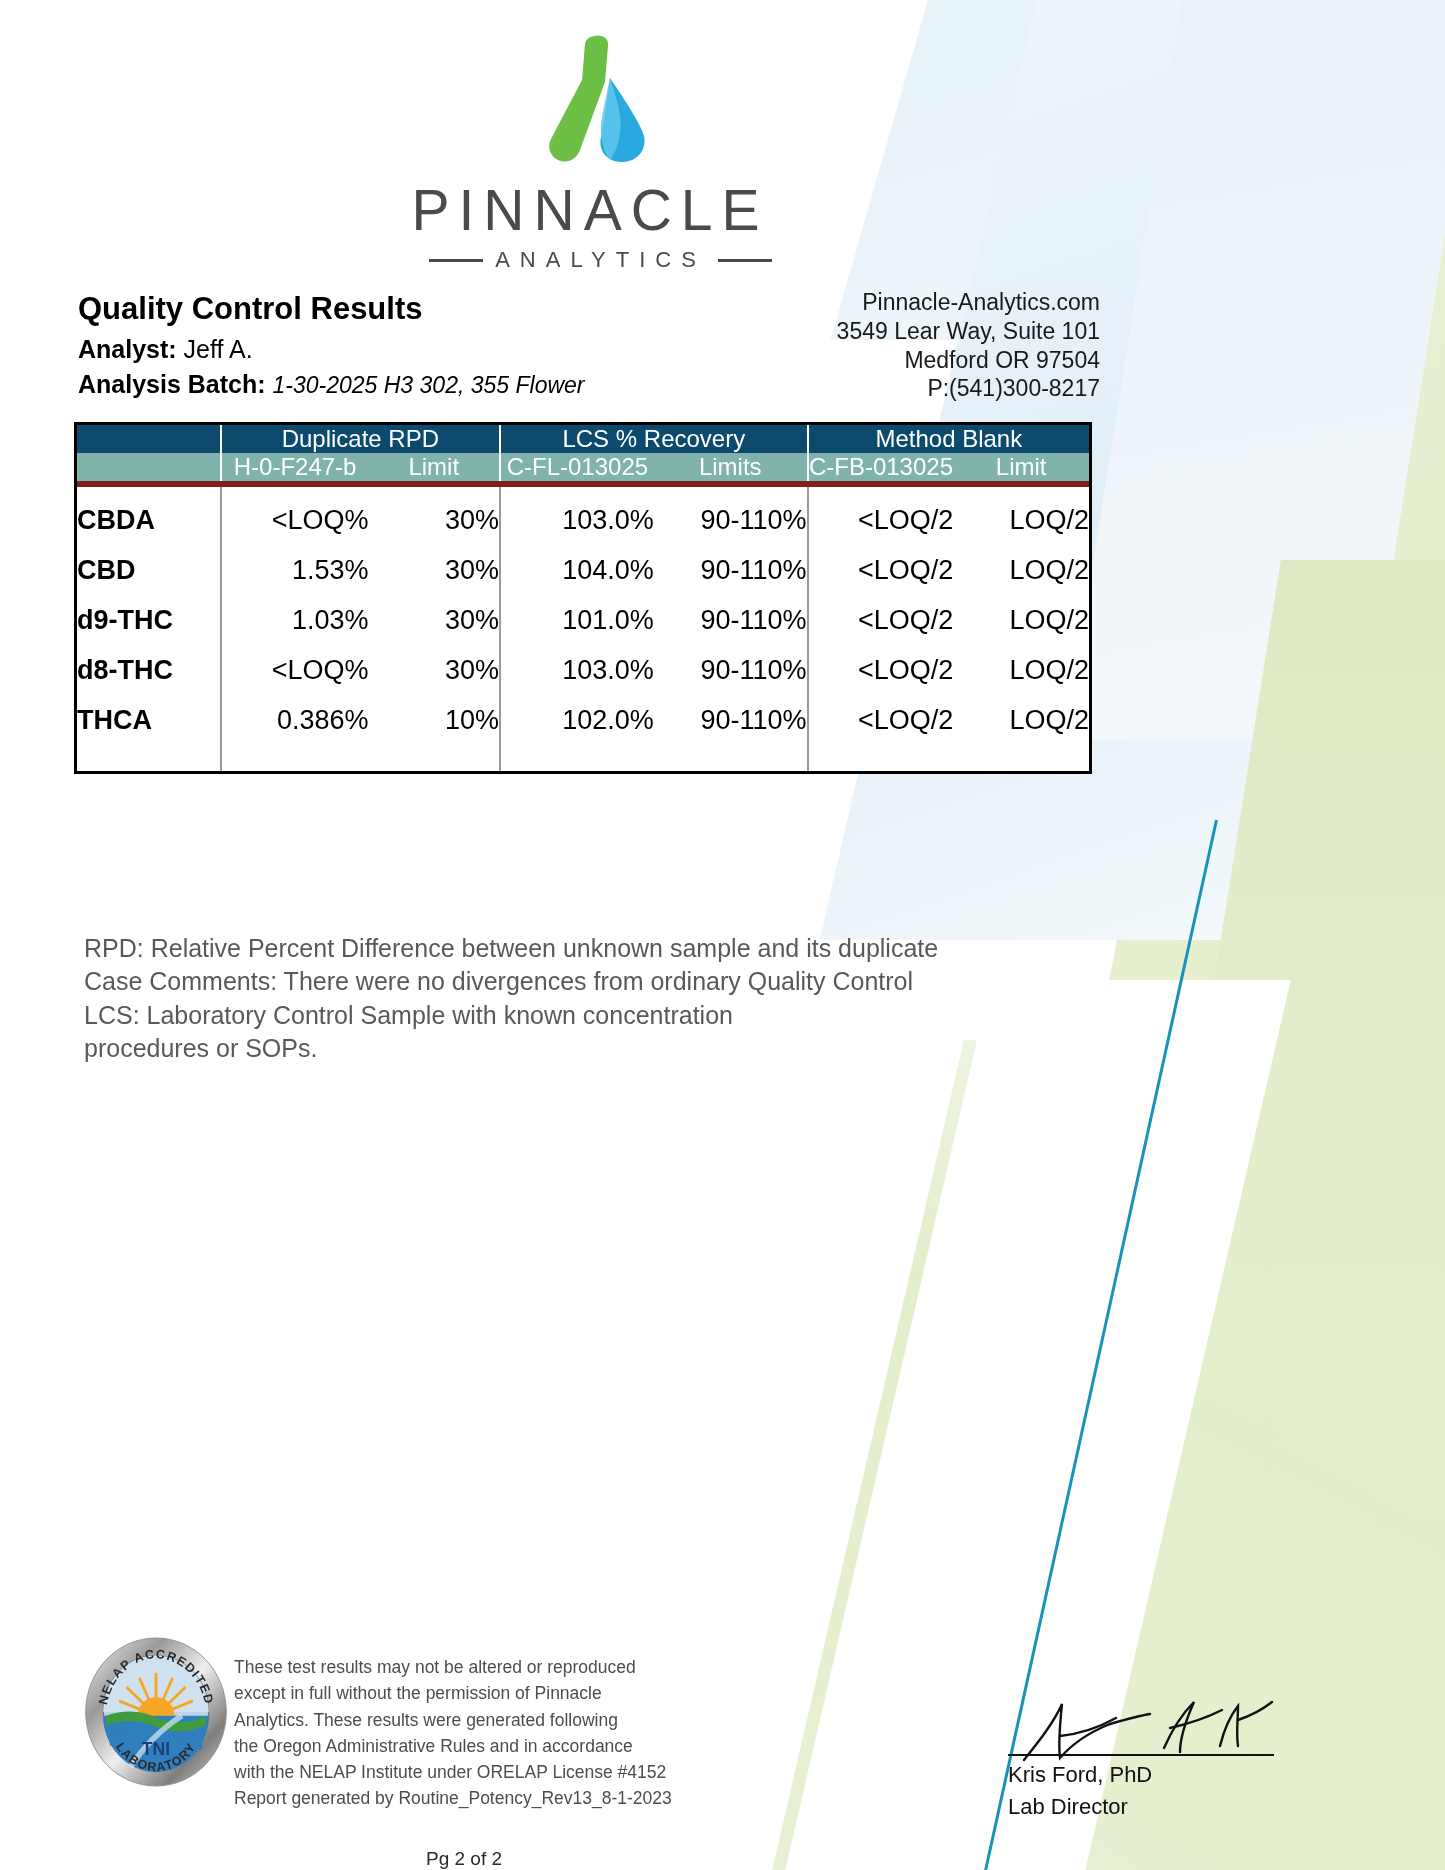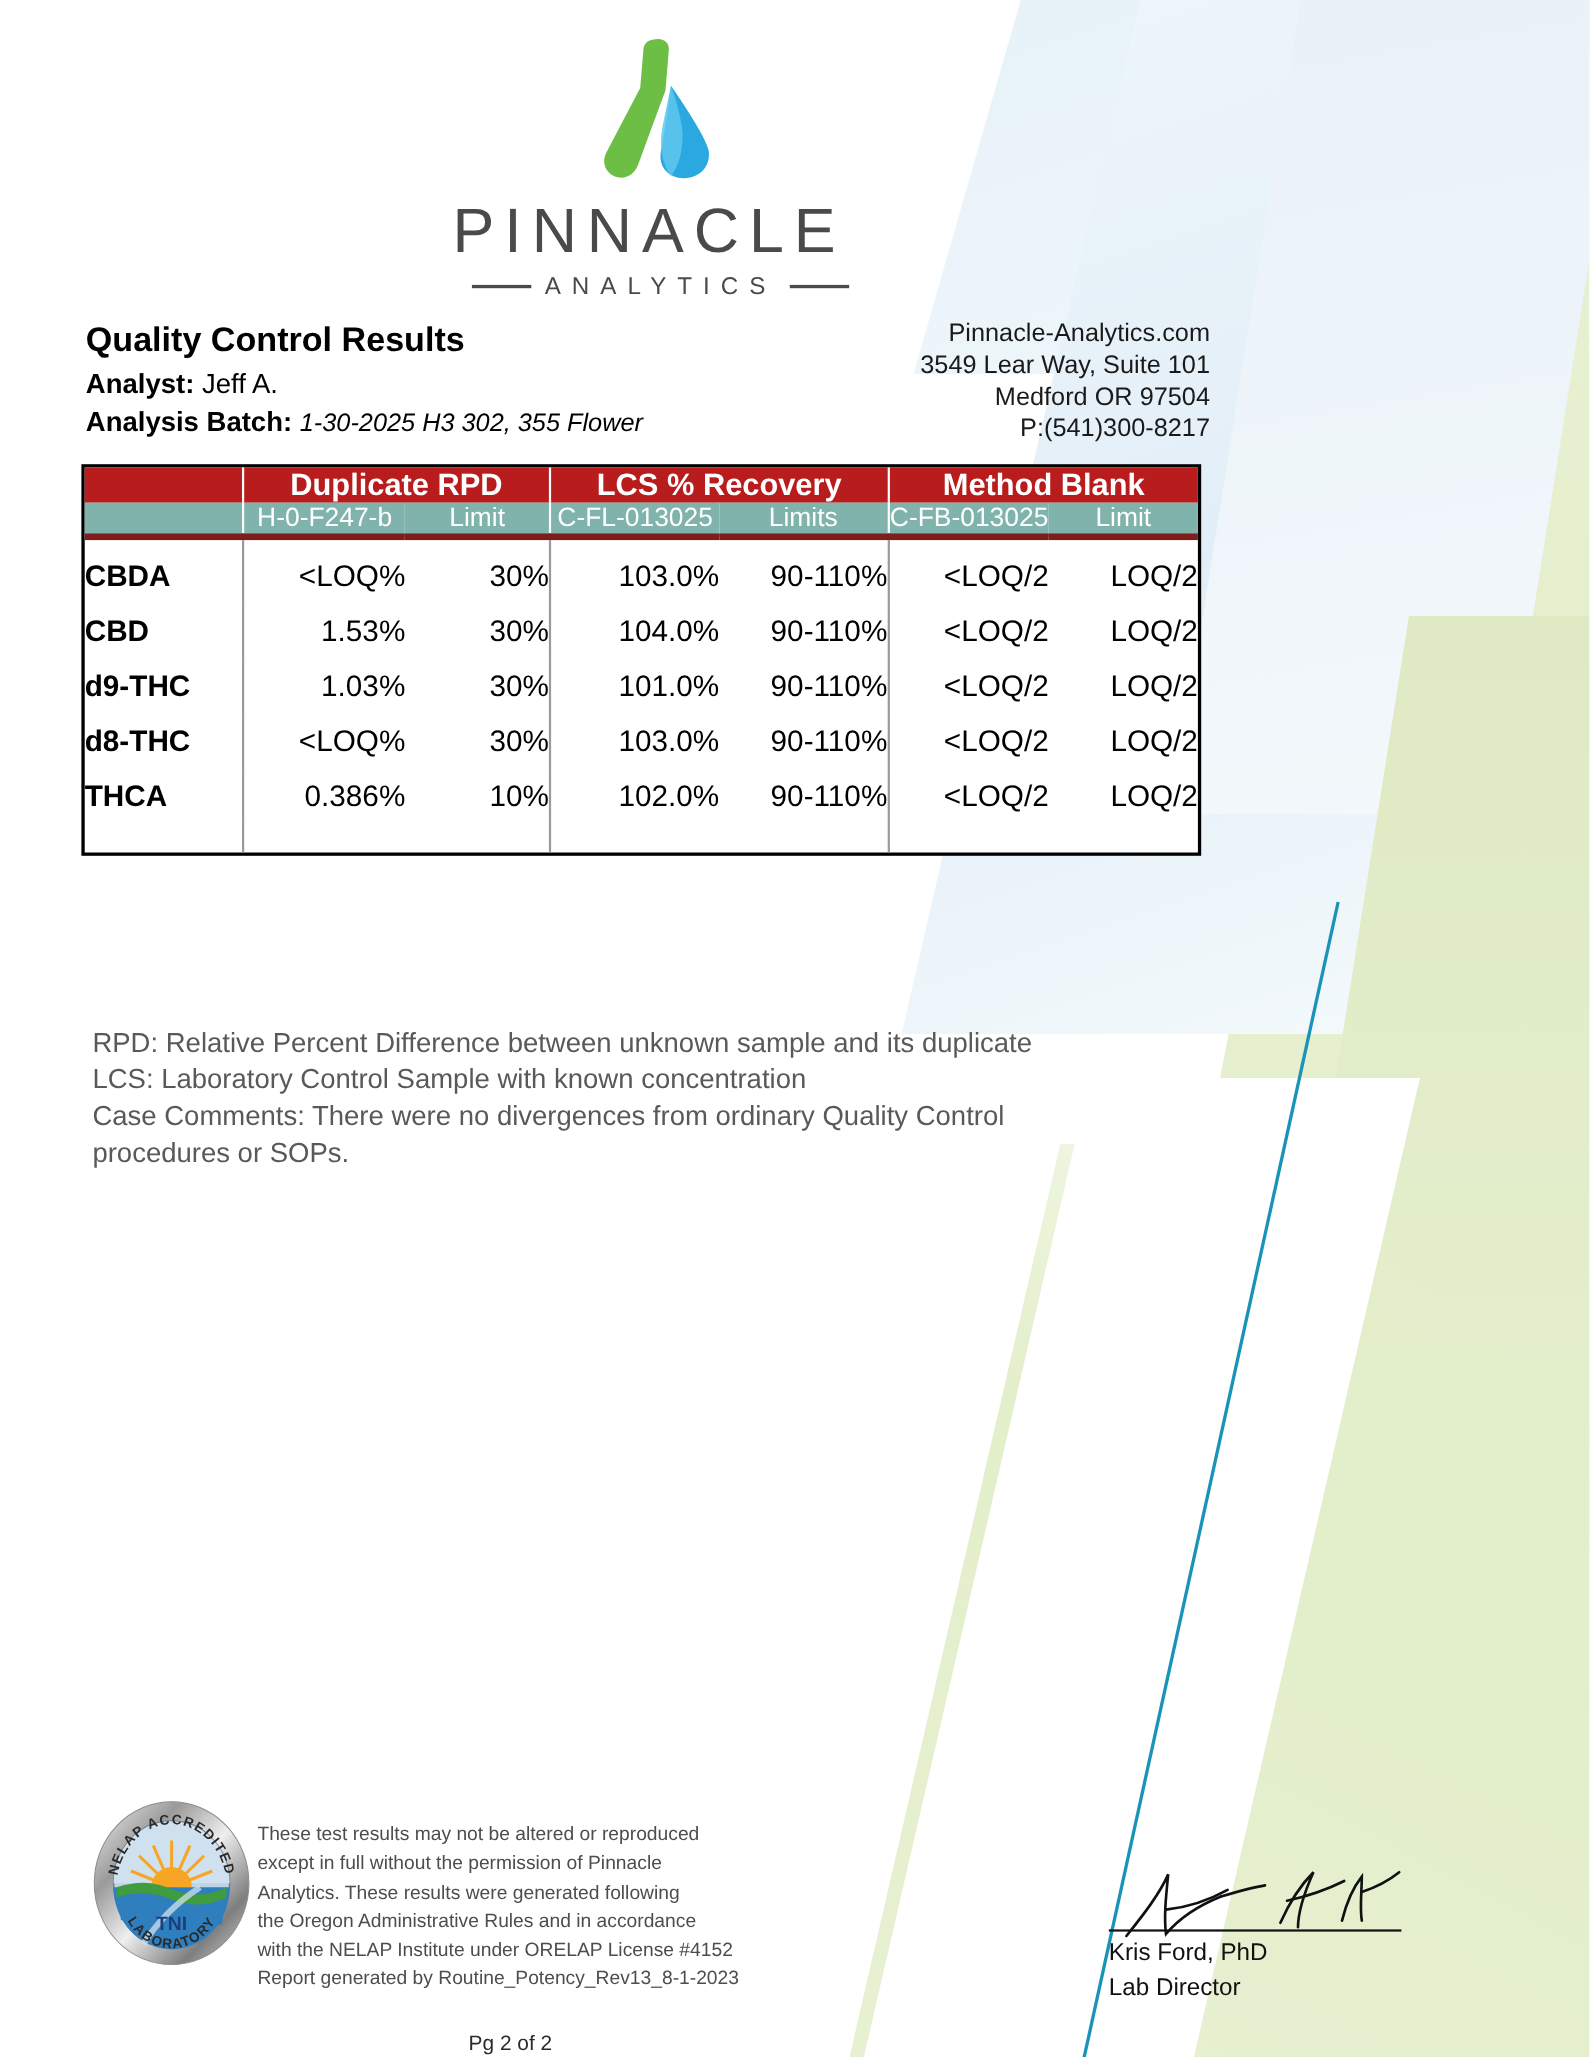--- a/index.html
+++ b/index.html
@@ -158,24 +158,24 @@
   table.qc {
     width: 100%;
     border-collapse: collapse;
     table-layout: fixed;
   }
   table.qc th, table.qc td {
     padding: 0;
     margin: 0;
   }
   .hdr-row th {
-    background: #b91c1c;
+    background: #0c4a6e;
     color: #ffffff;
-    font-size: 28px;
-    font-weight: bold;
+    font-size: 24px;
+    font-weight: normal;
     text-align: center;
     padding: 12px 0 2px 0;
     vertical-align: middle;
   }
   .sub-row th {
     background: #7fb3ab;
     color: #ffffff;
     font-size: 24px;
     font-weight: normal;
     text-align: center;
@@ -406,22 +406,22 @@
           <td></td>
           <td class="sep"></td>
           <td></td>
         </tr>
       </tbody>
     </table>
   </div>
 
   <div class="notes">
     <div>RPD: Relative Percent Difference between unknown sample and its duplicate</div>
+    <div>Case Comments: There were no divergences from ordinary Quality Control</div>
     <div>LCS: Laboratory Control Sample with known concentration</div>
-    <div>Case Comments: There were no divergences from ordinary Quality Control</div>
     <div>procedures or SOPs.</div>
   </div>
 
   <div class="footer">
 
     <svg class="seal" viewBox="0 0 160 164">
       <defs>
         <linearGradient id="ring" x1="0" y1="0" x2="1" y2="1">
           <stop offset="0%" stop-color="#f2f2f2"></stop>
           <stop offset="28%" stop-color="#9a9a9a"></stop>

